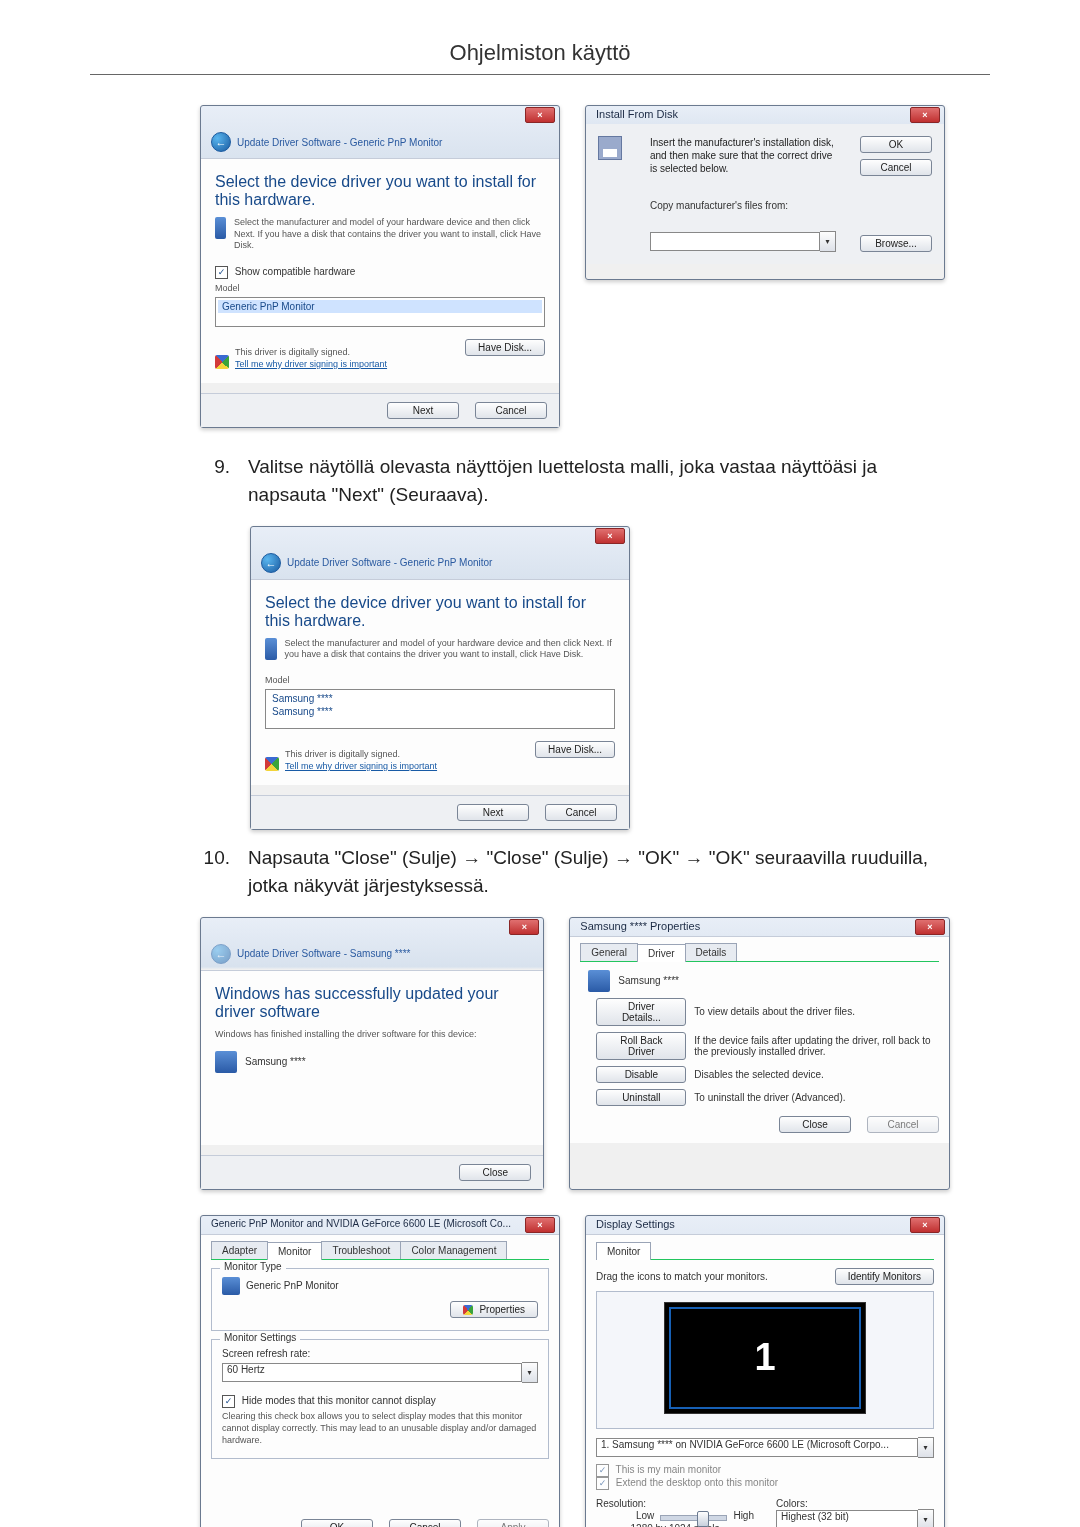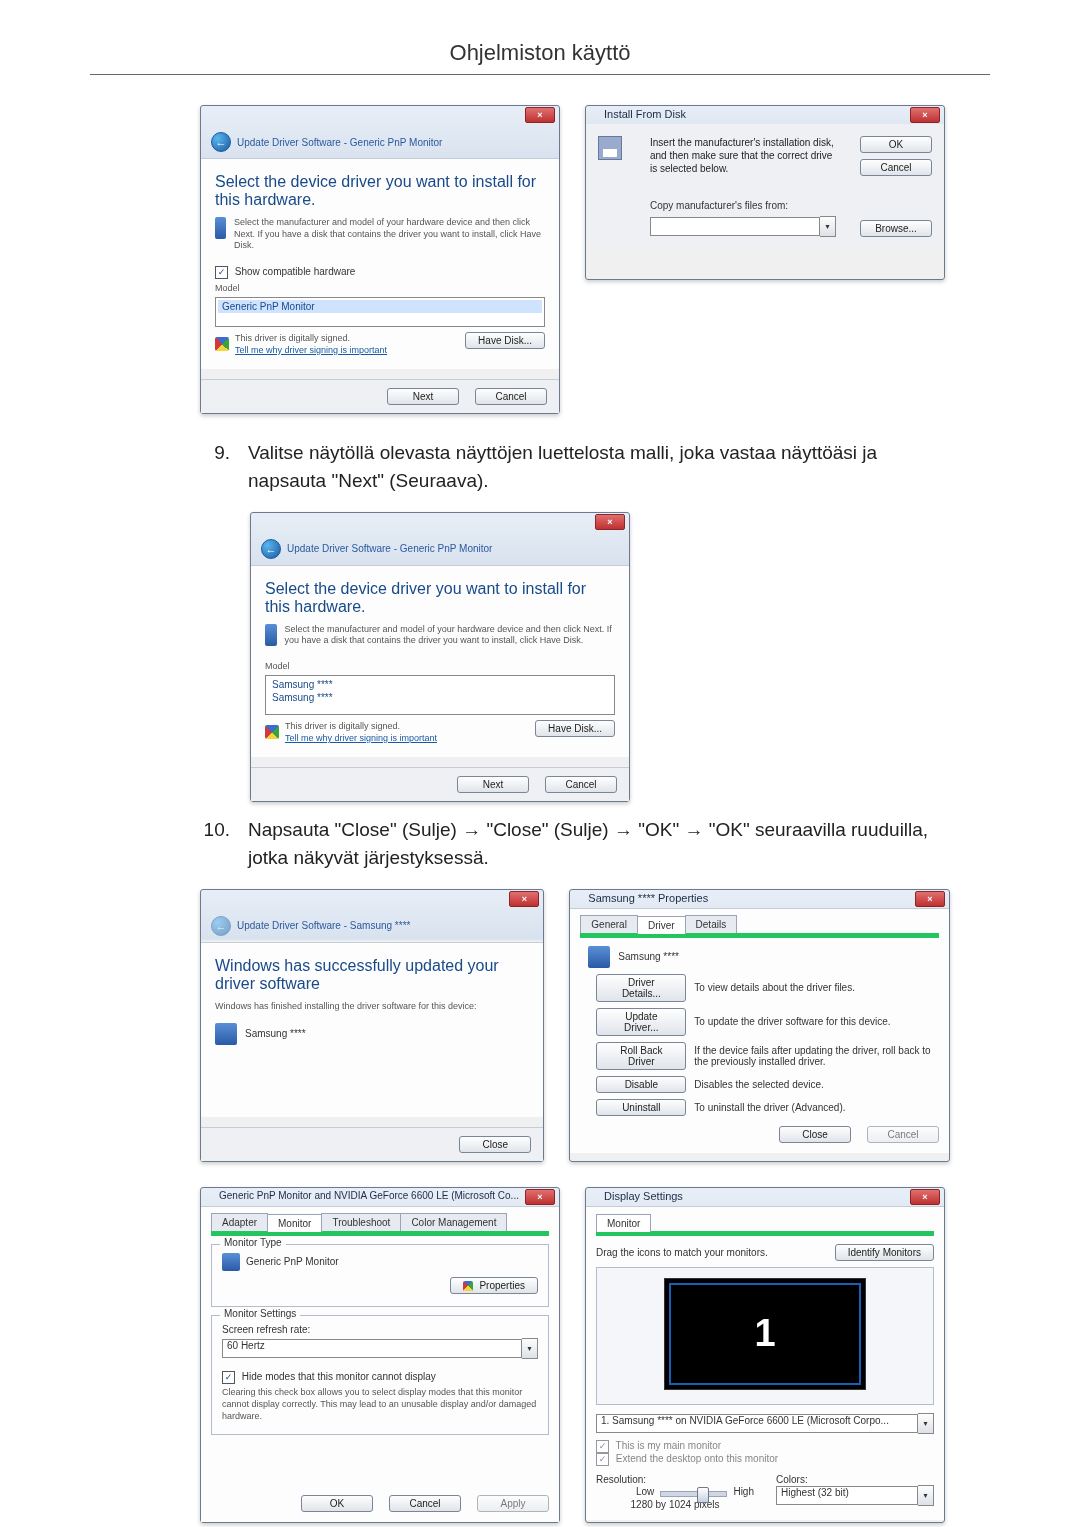--- a/index.html
+++ b/index.html
@@ -106,21 +106,21 @@
   }
   .listbox .row.sel {
     background: #cfe3ff;
   }
   .chk {
     display:inline-block; width:11px; height:11px; border:1px solid #555;
     background:#fff; font-size:9px; line-height:11px; text-align:center;
     color:#184a8a; margin-right:4px;
   }
   .badge {
-    display:inline-flex; align-items:center; gap:6px; margin-top:6px;
+    display:inline-flex; align-items:flex-end; gap:6px; margin-top:20px;
   }
   .shield {
     width:14px; height:14px;
     background: conic-gradient(from 45deg, #3aa33a 0 25%, #f3d43a 25% 50%, #d23a3a 50% 75%, #3a6ad2 75% 100%);
     border-radius: 2px;
   }
   .link { color:#185aa5; text-decoration:underline; font-size:9px; }
   .btn {
     display:inline-block;
     border: 1px solid #7a8596;
@@ -167,21 +167,21 @@
 
   
   .step {
     display:flex; gap:18px; margin: 14px 0 16px 0;
     font-size: 19px; line-height: 1.5; color:#222;
   }
   .step .num { width:30px; text-align:right; }
   .step .txt { flex:1; }
 
   
-  .tabs { display:flex; border-bottom:5px solid #22c55e; font-size:10px; }
+  .tabs { display:flex; border-bottom:1px solid #22c55e; font-size:10px; }
   .tab { padding:3px 10px; border:1px solid #9aa4b6; border-bottom:none;
          background:#e7ebf1; margin-right:-1px; color:#333; }
   .tab.active { background:#fff; font-weight:normal; position:relative; top:1px; }
 
   .kv { display:grid; grid-template-columns: 90px 1fr; row-gap:3px; font-size:10px; margin:8px 0 8px 30px; }
   .kv .k { color:#333; }
 
   .actrow { display:grid; grid-template-columns: 90px 1fr; gap:8px; align-items:center; margin:6px 0 6px 16px; font-size:10px; }
 
   .group { border:1px solid #b2bccd; padding:8px 10px 12px 10px; margin-top:8px; position:relative; }
@@ -199,21 +199,21 @@
   .slider {
     height:4px; background:#cfd7e4; border:1px solid #9aa4b6; position:relative;
     margin: 6px 0 2px 0;
   }
   .slider .thumb {
     position:absolute; top:-5px; width:10px; height:14px;
     background:linear-gradient(#fefefe,#c8d0dd); border:1px solid #6b7a90; border-radius:2px;
   }
   .twocol { display:grid; grid-template-columns: 1fr 1fr; gap: 22px; }
 
-  .titlebar-text { position:absolute; left:18px; top:2px; font-size:11px; color:#1b2a44; }
+  .titlebar-text { position:absolute; left:10px; top:2px; font-size:11px; color:#1b2a44; }
 </style>
 </head>
 <body>
 
 <div class="page">
   <div class="page-title">Ohjelmiston käyttö</div>
   <hr class="rule">
 
   <div class="content-indent">
 
@@ -267,21 +267,21 @@
         </div>
         <div class="disk-body">
           <span class="floppy"></span>
           <div class="smallgrey" style="font-size:10px;color:#222;">Insert the manufacturer's installation disk, and then make sure that the correct drive is selected below.</div>
           <div style="display:flex;flex-direction:column;gap:6px;">
             <span class="btn">OK</span>
             <span class="btn">Cancel</span>
           </div>
           <span></span>
           <div>
-            <div style="font-size:10px;margin-bottom:5px;">Copy manufacturer's files from:</div>
+            <div style="font-size:10px;margin-bottom:20px;">Copy manufacturer's files from:</div>
             <div class="combo">
               <div class="combo-input"></div>
               <div class="combo-btn">▾</div>
             </div>
           </div>
           <div style="align-self:end;">
             <span class="btn">Browse...</span>
           </div>
         </div>
       </div>
@@ -371,24 +371,20 @@
             <div class="tab active">Driver</div>
             <div class="tab">Details</div>
           </div>
           <div style="display:flex;gap:8px;align-items:center;margin:8px 0 4px 8px;">
             <span style="width:22px;height:22px;background:linear-gradient(#5a8fd6,#2a5aa6);border-radius:2px;display:inline-block;"></span>
             <span>Samsung ****</span>
           </div>
           <div class="actrow">
             <span class="btn">Driver Details...</span>
             <span>To view details about the driver files.</span>
-          </div>
-          <div class="actrow">
-            <span class="btn">Update Driver...</span>
-            <span>To update the driver software for this device.</span>
           </div>
           <div class="actrow">
             <span class="btn">Roll Back Driver</span>
             <span>If the device fails after updating the driver, roll back to the previously installed driver.</span>
           </div>
           <div class="actrow">
             <span class="btn">Disable</span>
             <span>Disables the selected device.</span>
           </div>
           <div class="actrow">

